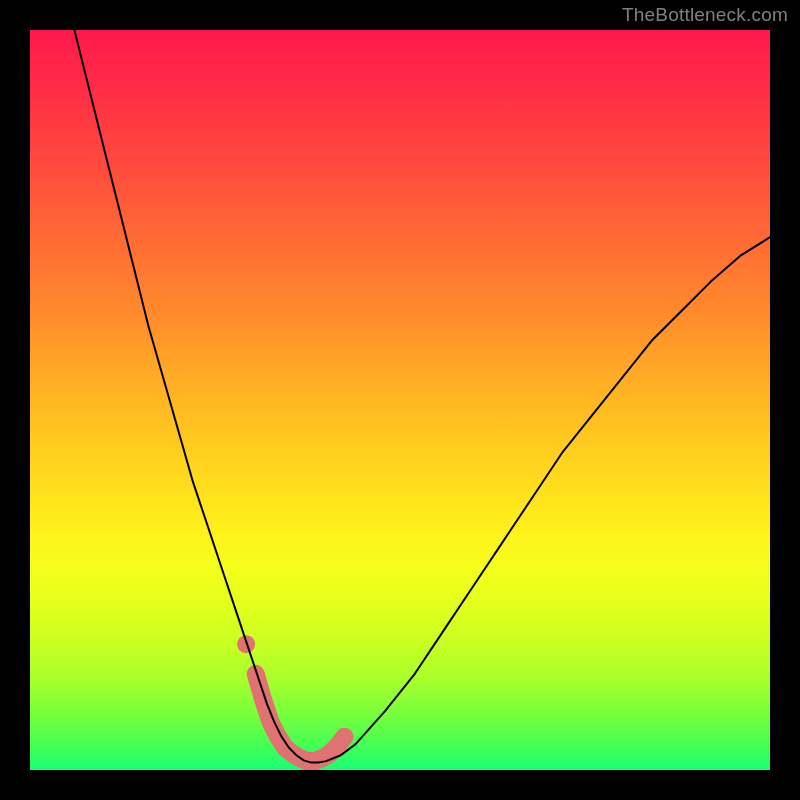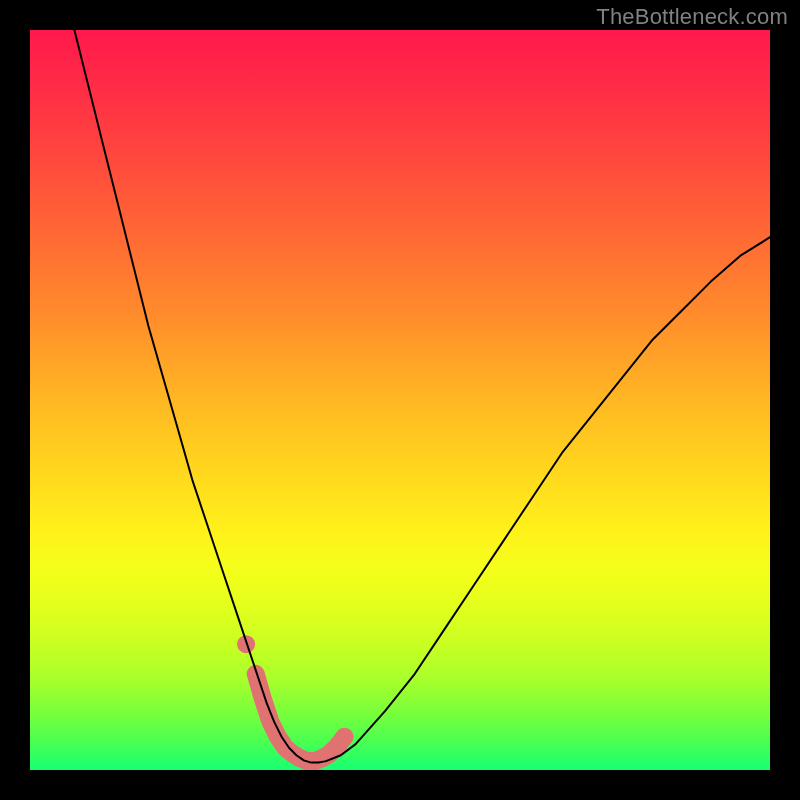--- a/index.html
+++ b/index.html
@@ -43,21 +43,21 @@
       #7cff3a 92%,
       #4cff50 96%,
       #18ff74 100%
     );
   }
   .watermark {
     position: absolute;
     top: 4px;
     right: 12px;
     color: #808080;
-    font-size: 22px;
+    font-size: 19px;
     letter-spacing: 0.2px;
     font-weight: 500;
   }
   svg.curve {
     position: absolute;
     top: 0;
     left: 0;
     width: 740px;
     height: 740px;
     overflow: visible;

